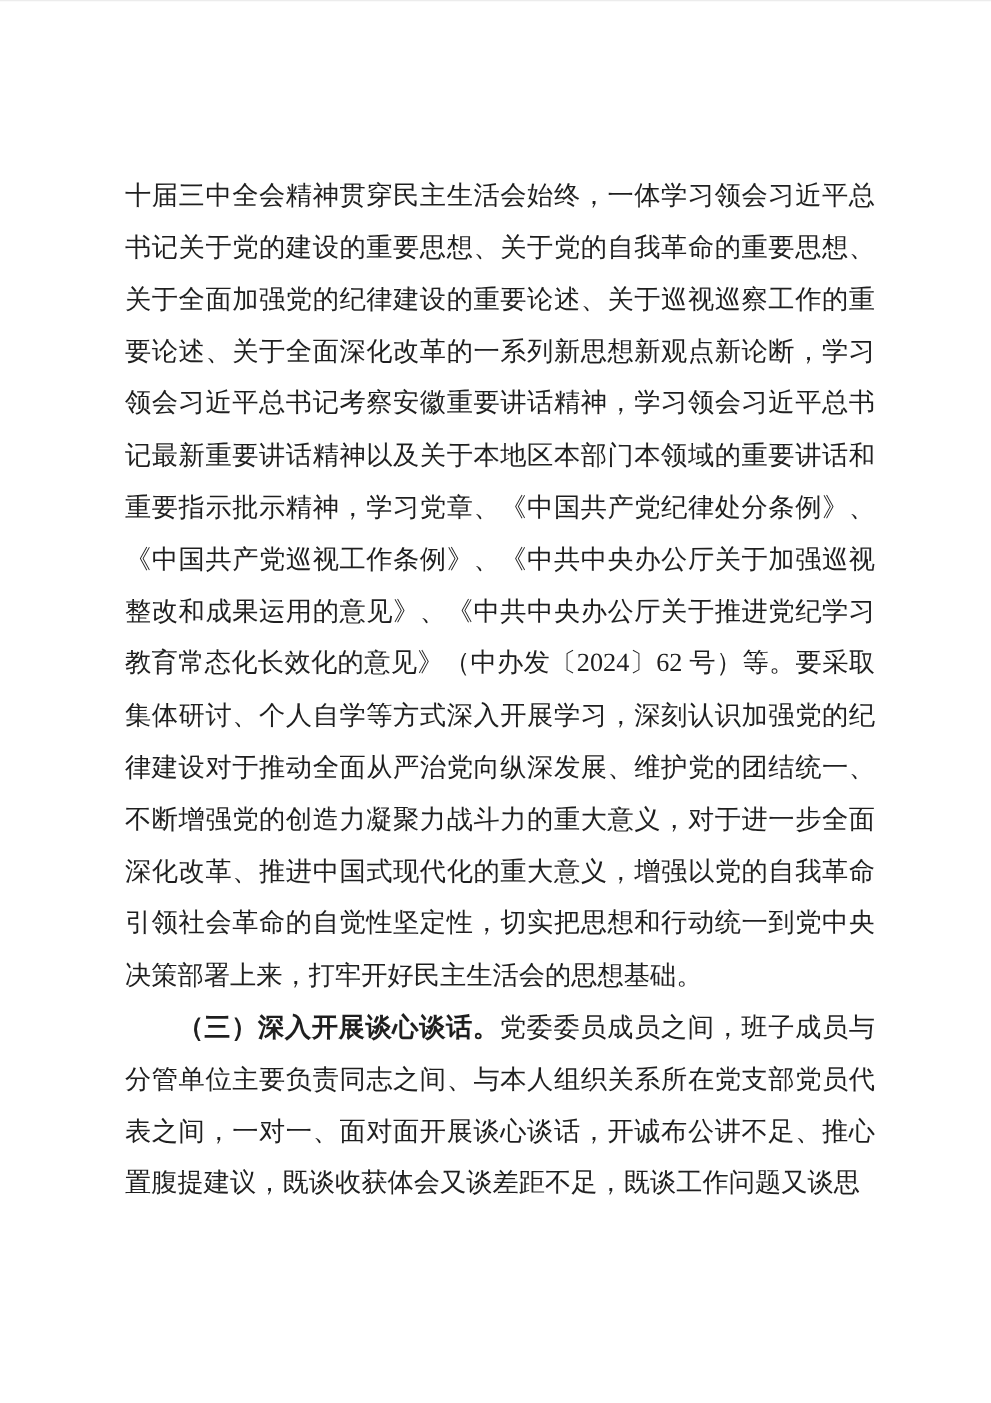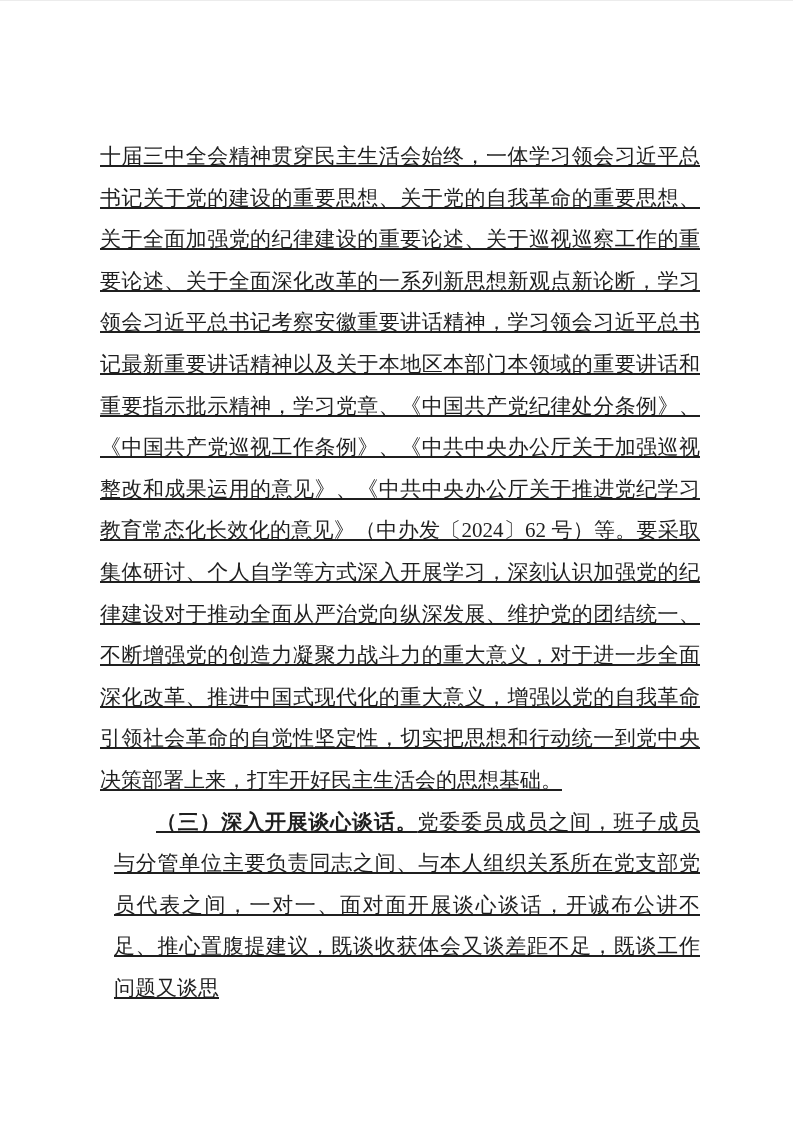--- a/index.html
+++ b/index.html
@@ -27,25 +27,23 @@
     line-height: 41.6px;
     text-align: justify;
     text-justify: inter-character;
     word-break: normal;
     line-break: strict;
     letter-spacing: 0;
   }
   .para {
     margin: 0;
     padding: 0;
-    text-decoration: underline;
   }
   .para.indent {
     text-indent: 2em;
-    margin-left: 14px;
   }
   .lead-bold {
     font-weight: bold;
   }
 </style>
 </head>
 <body>
 
 <div class="page">
   <div class="doc-body">

